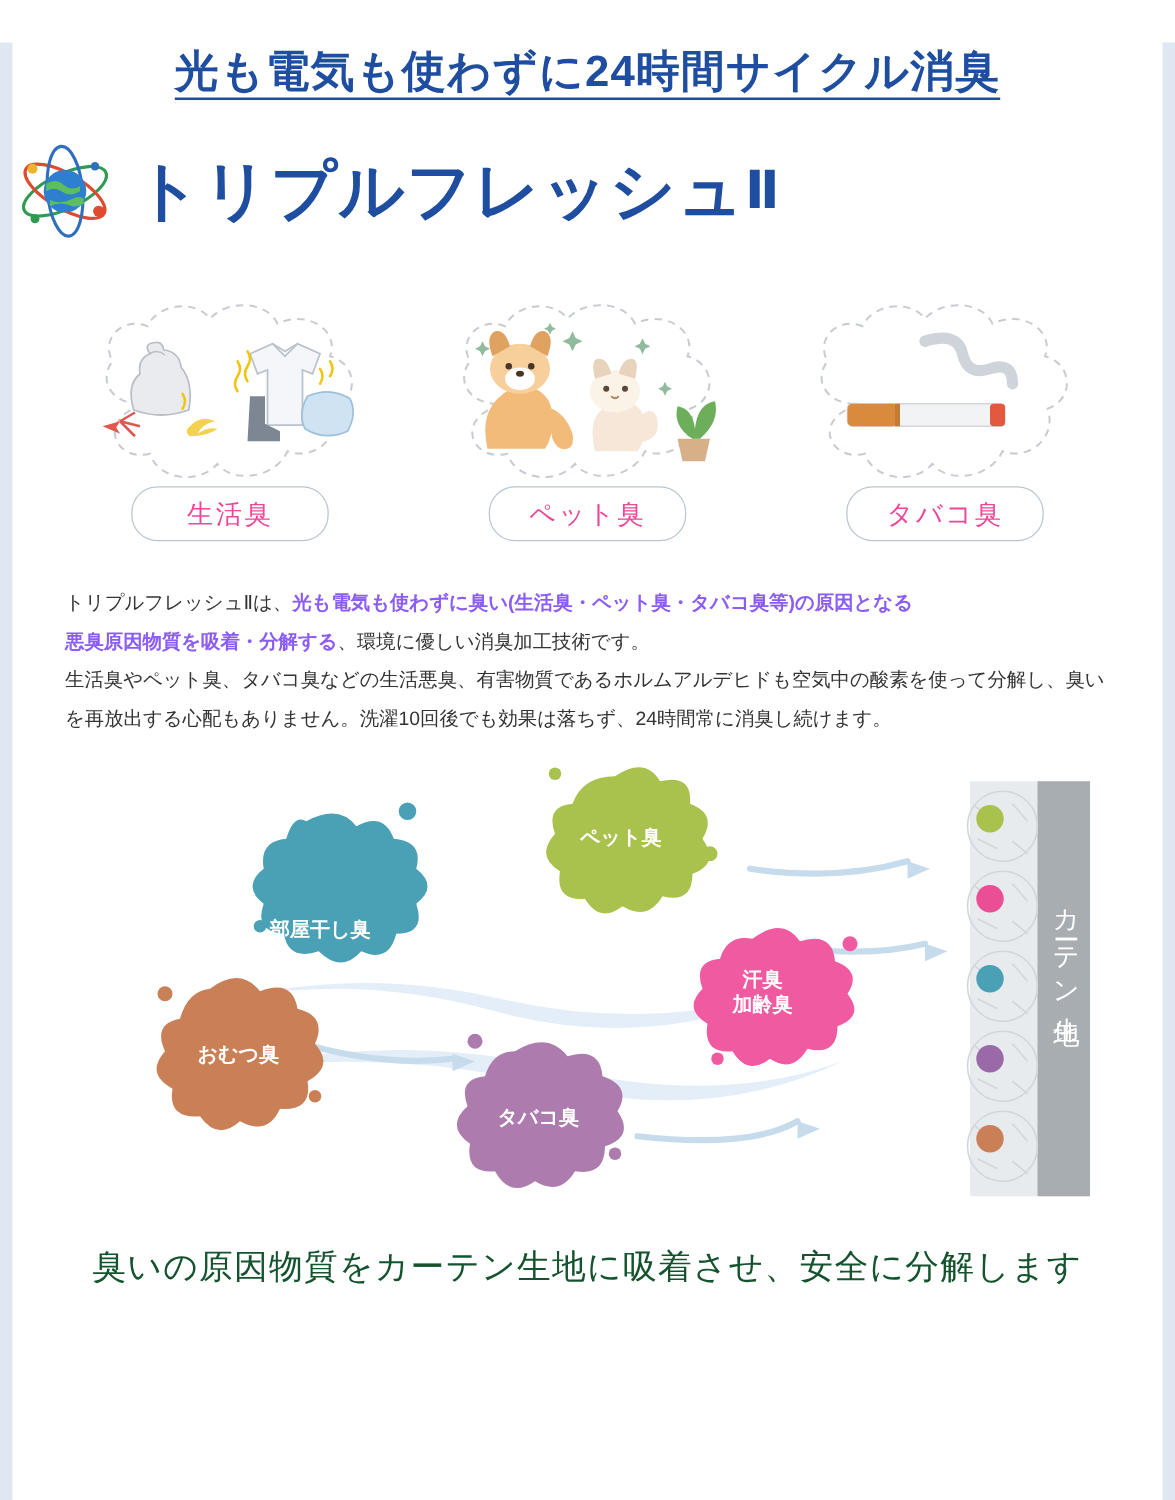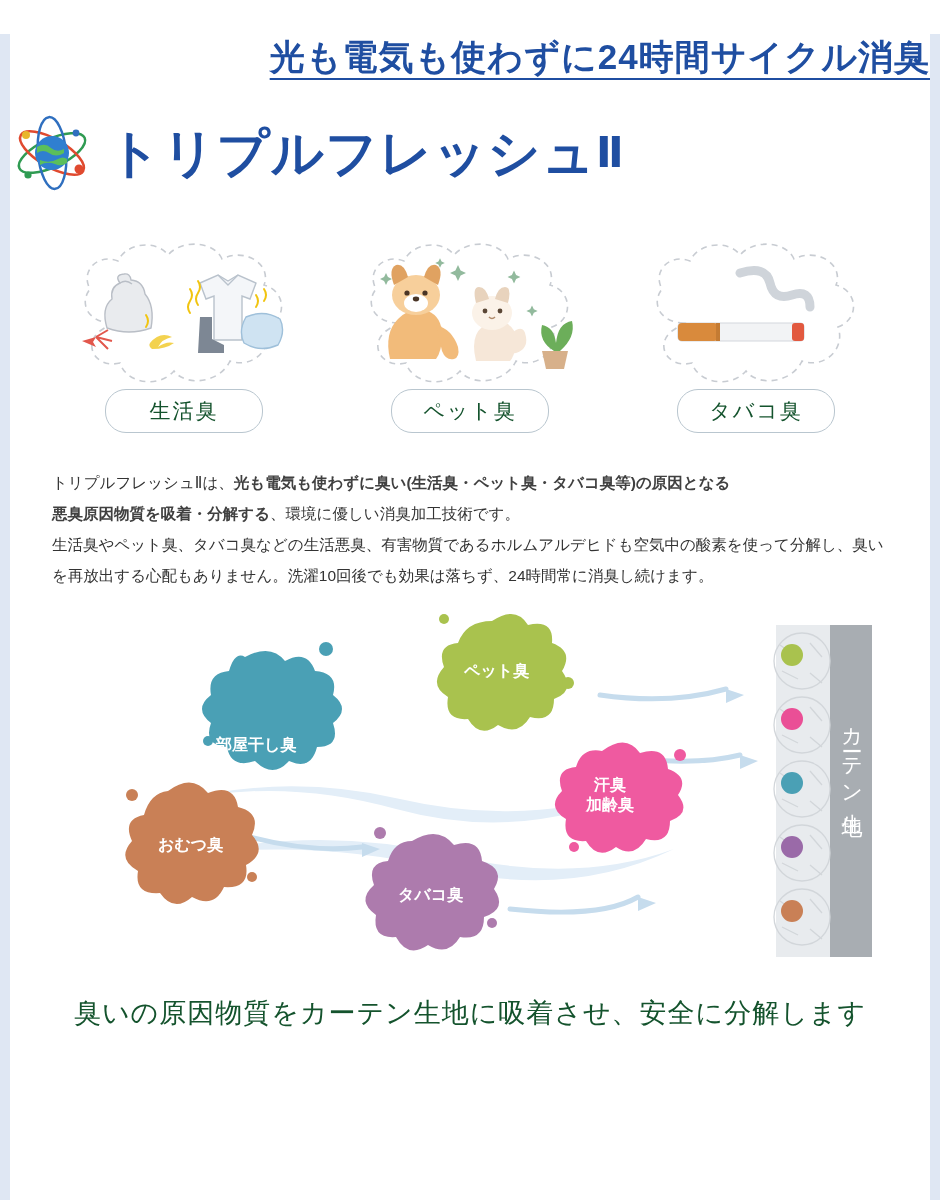--- a/index.html
+++ b/index.html
@@ -20,21 +20,21 @@
     height: 1200px;
     box-sizing: border-box;
     border-left: 10px solid #dfe7f3;
     border-right: 10px solid #dfe7f3;
     background: #ffffff;
   }
 
   
   .headline {
     margin-top: 34px;
-    text-align: right;
+    text-align: center;
     font-size: 35px;
     font-weight: bold;
     letter-spacing: 1px;
     color: #1f4ea1;
     text-decoration: underline;
     text-decoration-color: #1f4ea1;
     text-underline-offset: 9px;
     text-decoration-thickness: 2px;
   }
 
@@ -94,34 +94,34 @@
     bottom: 8px;
     width: 156px;
     height: 42px;
     border: 1px solid #b9c6cf;
     border-radius: 21px;
     background: #ffffff;
     display: flex;
     align-items: center;
     justify-content: center;
     font-size: 21px;
-    color: #14532d;
+    color: #ec4899;
     letter-spacing: 2px;
     text-align: center;
   }
 
   
   .copy {
     margin: 26px 42px 0 42px;
     font-size: 15.5px;
     line-height: 2.0;
     color: #333333;
   }
   .copy .em {
-    color: #404040;
+    color: #8b5cf6;
     font-weight: bold;
   }
 
   
   .diagram {
     position: relative;
     margin: 18px auto 0 auto;
     width: 860px;
     height: 370px;
   }

